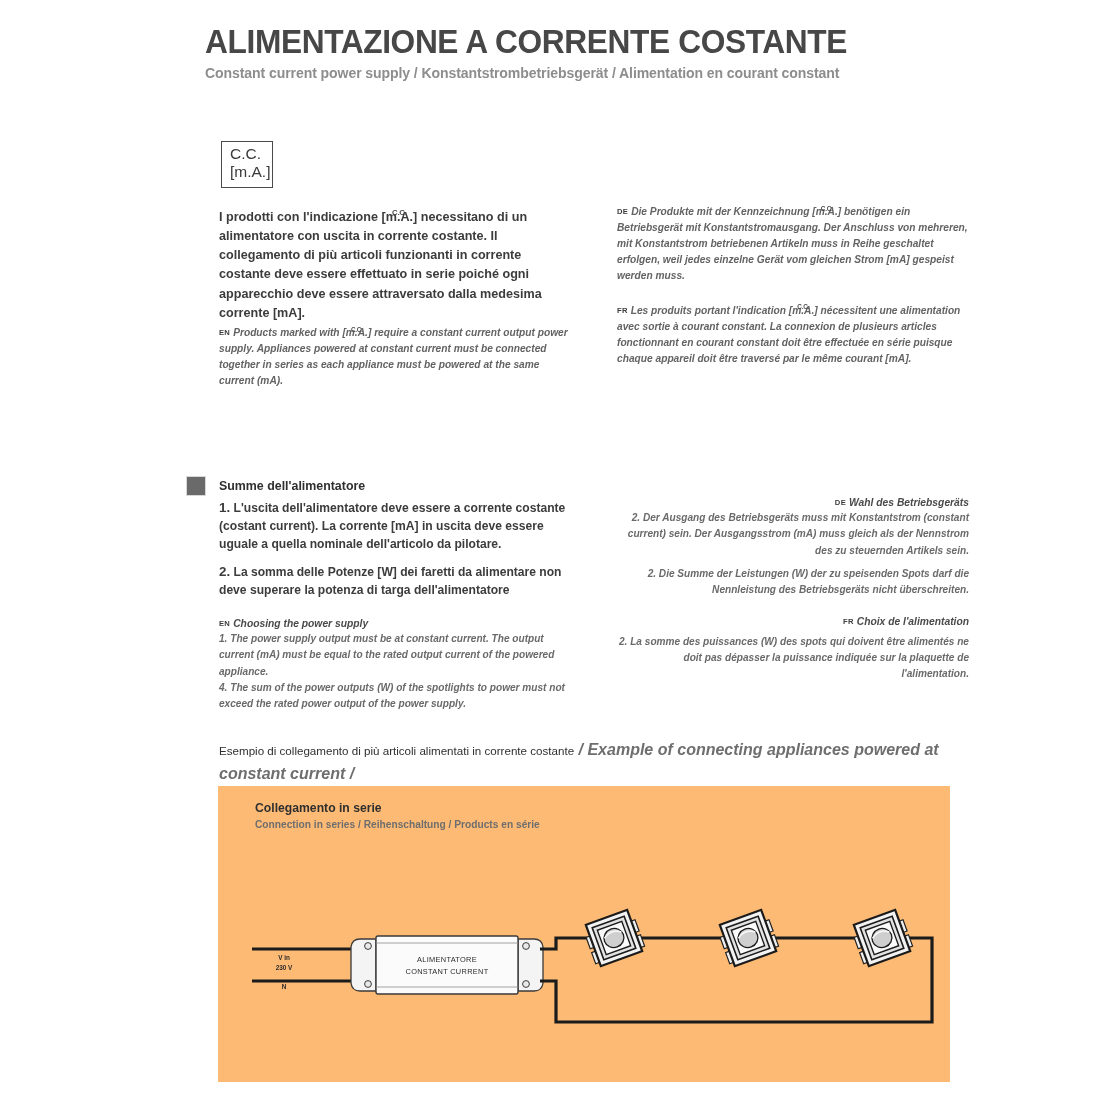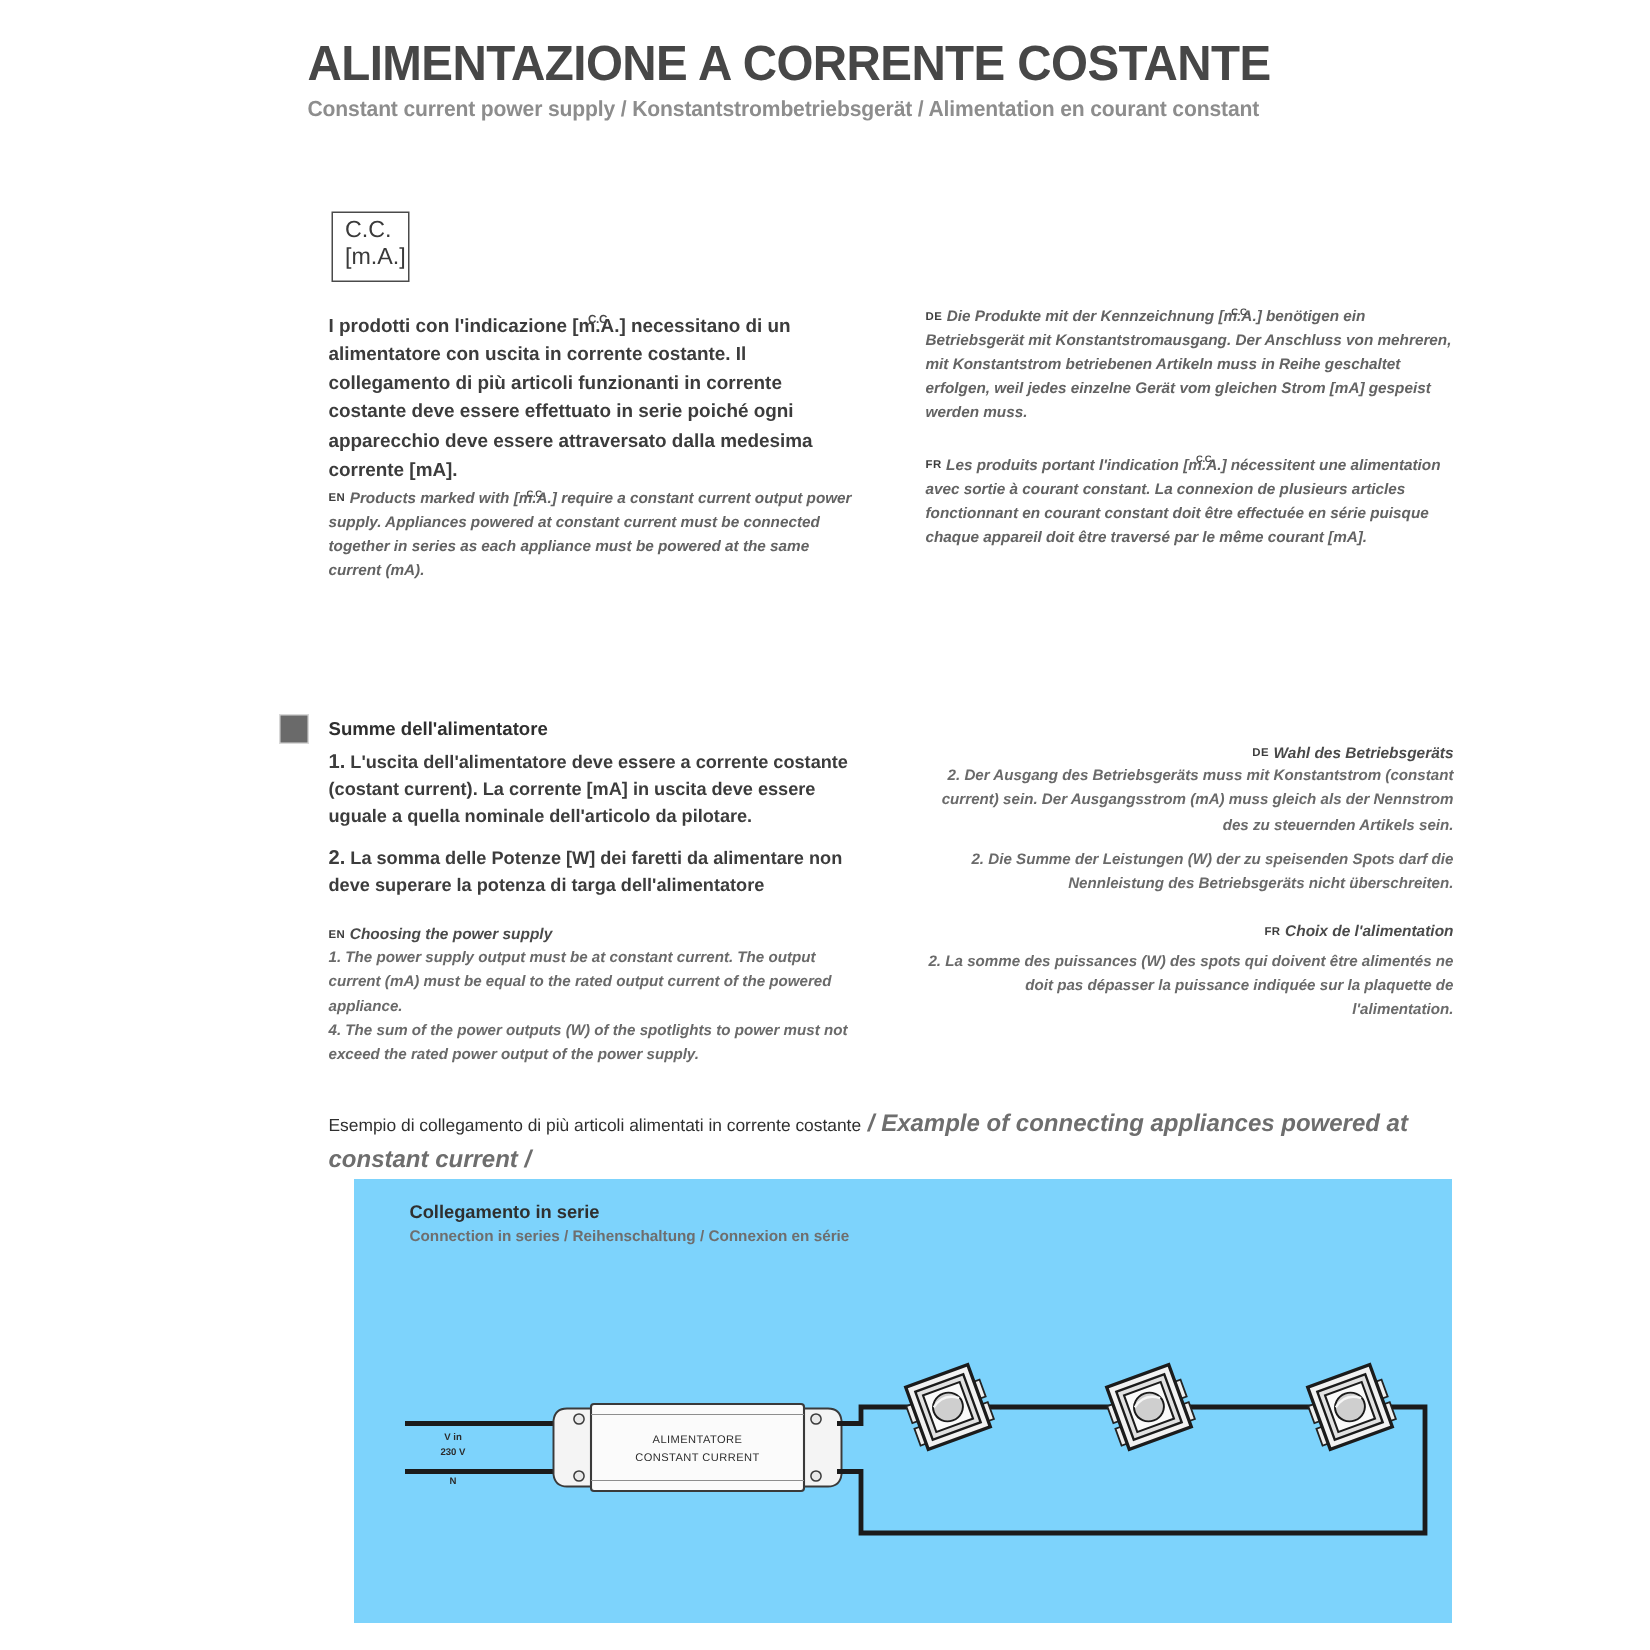--- a/index.html
+++ b/index.html
@@ -194,25 +194,25 @@
     color: #6e6e6e;
     font-size: 10.2px;
     font-weight: 600;
     line-height: 1.55;
     margin-top: 1px;
   }
 
   
   .panel {
     position: absolute;
-    left: 236px;
+    left: 218px;
     top: 786px;
     width: 732px;
     height: 296px;
-    background: #7dd3fc;
+    background: #fdba74;
   }
   .panel-head {
     position: absolute;
     left: 37px;
     top: 15px;
   }
   .panel-title {
     font-size: 12.2px;
     font-weight: bold;
     color: #2f2f2f;
@@ -299,21 +299,21 @@
 
 <div class="example-caption">
   <div class="cap-line1">
     <span class="cap-it">Esempio di collegamento di più articoli alimentati in corrente costante</span><span class="cap-tr"> / Example of connecting appliances powered at constant current /</span>
   </div>
 </div>
 
 <div class="panel">
   <div class="panel-head">
     <div class="panel-title">Collegamento in serie</div>
-    <div class="panel-sub">Connection in series / Reihenschaltung / Connexion en série</div>
+    <div class="panel-sub">Connection in series / Reihenschaltung / Products en série</div>
   </div>
 
   <svg class="diagram-svg" width="732" height="296" viewBox="0 0 732 296">
 
     <g>
       <line x1="34" y1="163" x2="146" y2="163" stroke="#1b1b1b" stroke-width="3.2"></line>
       <line x1="34" y1="195" x2="146" y2="195" stroke="#1b1b1b" stroke-width="3.2"></line>
     </g>
 
     <g>

